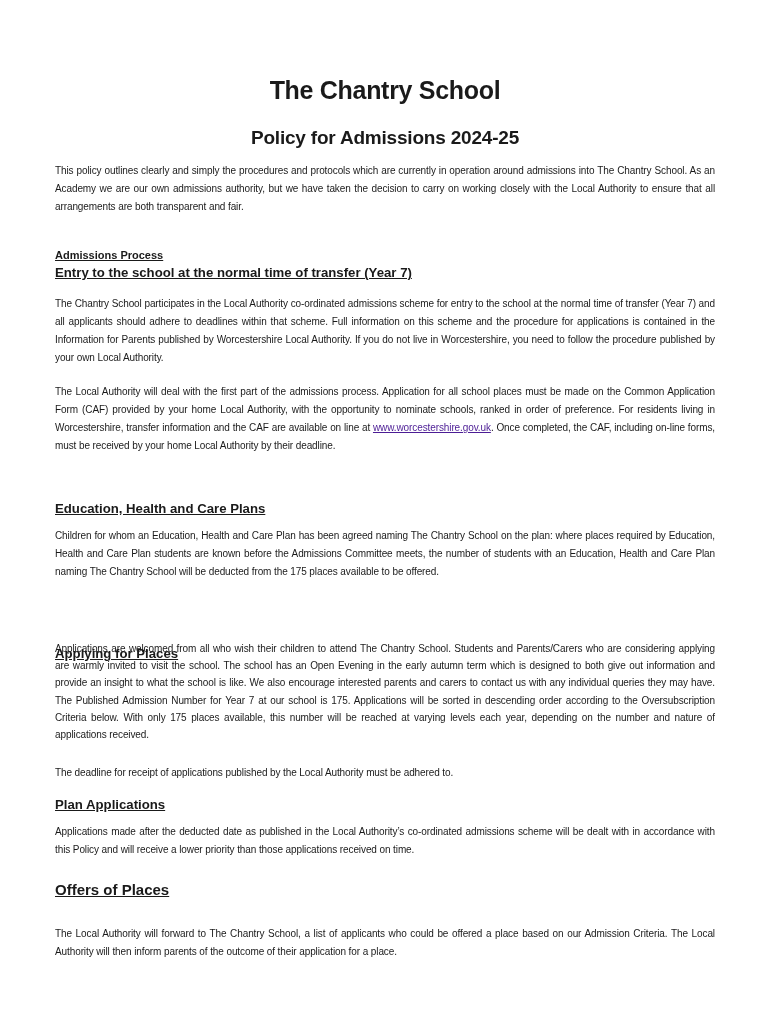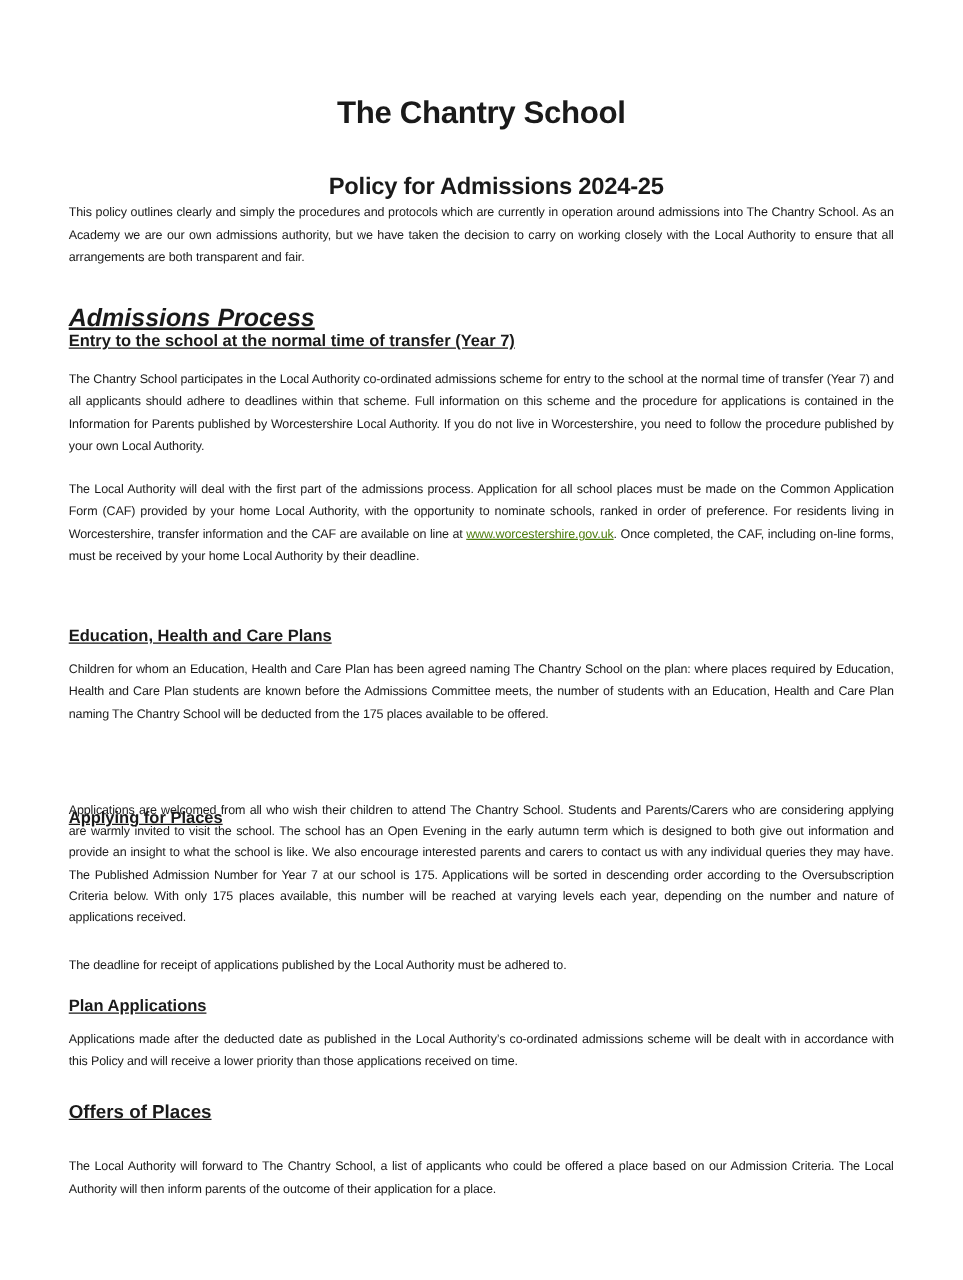--- a/index.html
+++ b/index.html
@@ -2,32 +2,32 @@
 <html><head>
 <meta charset="utf-8">
 <style>
   html, body { margin: 0; padding: 0; background: #ffffff; }
   body { width: 770px; height: 1024px; overflow: hidden; position: relative; font-family: "Liberation Sans", sans-serif; color: #1a1a1a; }
   .page { position: absolute; left: 55px; top: 0; width: 660px; }
   .doc-title { position: absolute; left: 0; width: 660px; top: 76px; text-align: center; font-size: 25px; font-weight: bold; letter-spacing: -0.3px; }
   .doc-subtitle { position: absolute; left: 0; width: 660px; top: 127px; text-align: center; font-size: 19px; font-weight: bold; letter-spacing: -0.2px; }
   .para { position: absolute; left: 0; width: 660px; font-size: 10px; line-height: 18px; text-align: justify; margin: 0; letter-spacing: -0.1px; }
   .heading { position: absolute; left: 0; font-size: 13.2px; font-weight: bold; margin: 0; line-height: 18px; text-decoration: underline; }
-  .heading-main { font-size: 20px; text-decoration: underline; font-style: italic; }
+  .heading-main { font-size: 11px; text-decoration: underline; }
   .heading-lg { font-size: 15px; }
-  a.link { color: #4d7c0f; }
+  a.link { color: #4c1d95; }
   b { font-weight: normal; }
 </style>
 </head>
 <body>
 
 <div class="page">
 
   <h1 class="doc-title" style="margin:0;">The Chantry School</h1>
-  <h2 class="doc-subtitle" style="margin:12px;">Policy for Admissions 2024-25</h2>
+  <h2 class="doc-subtitle" style="margin:0;">Policy for Admissions 2024-25</h2>
 
   <p class="para" style="top:162px;">This policy outlines clearly and simply the procedures and protocols which are currently in operation around admissions into The Chantry School. As an Academy we are our own admissions authority, but we have taken the decision to carry on working closely with the Local Authority to ensure that all arrangements are both transparent and fair.</p>
 
   <h3 class="heading heading-main" style="top:246px;">Admissions Process</h3>
   <h4 class="heading" style="top:264px;">Entry to the school at the normal time of transfer (Year 7)</h4>
 
   <p class="para" style="top:295px;">The Chantry School participates in the Local Authority co-ordinated admissions scheme for entry to the school at the normal time of transfer (Year 7) and all applicants should adhere to deadlines within that scheme. Full information on this scheme and the procedure for applications is contained in the Information for Parents published by Worcestershire Local Authority. If you do not live in Worcestershire, you need to follow the procedure published by your own Local Authority.</p>
 
   <p class="para" style="top:383px;"><span>The Local Authority will deal with the first part of the admissions process. Application for all school places must be made on the Common Application Form (CAF) provided by your home Local Authority, with the opportunity to nominate schools, ranked in order of preference. For residents living in Worcestershire, transfer information and the CAF are available on line at </span><a class="link" href="#">www.worcestershire.gov.uk</a><span>. Once completed, the CAF, including on-line forms, must be received by your home Local Authority by their deadline.</span></p>
 

